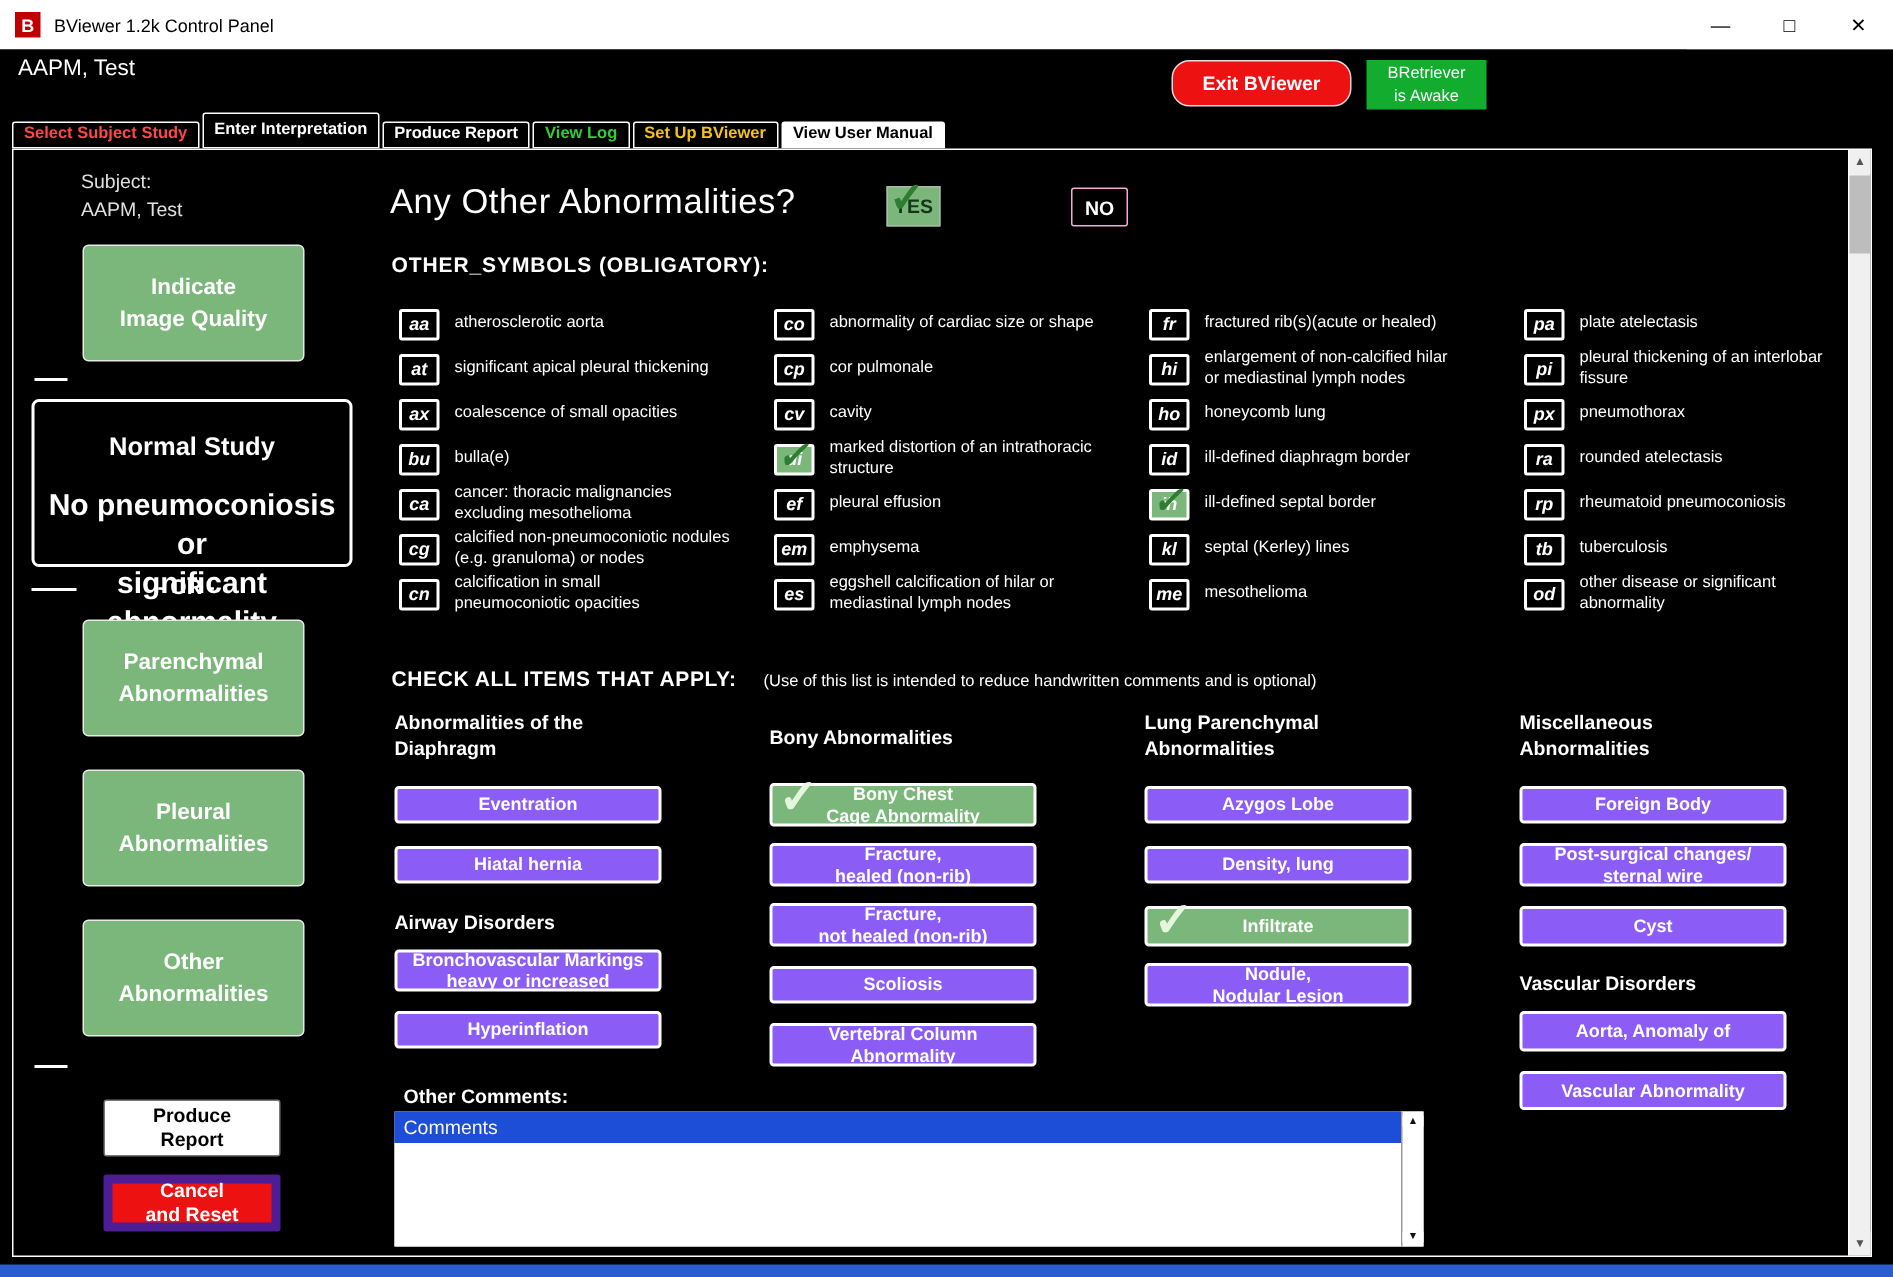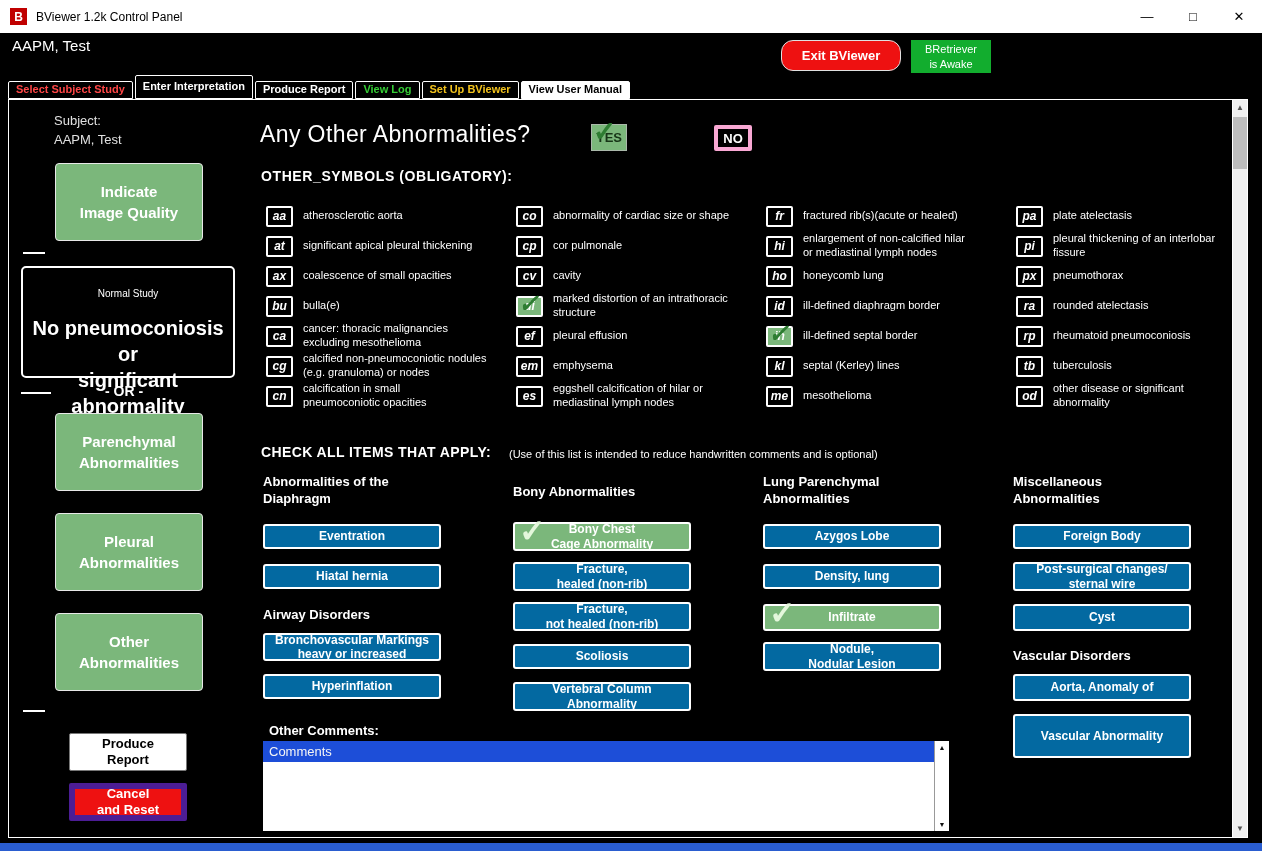--- a/index.html
+++ b/index.html
@@ -41,35 +41,35 @@
   
   .subject-label { position:absolute; left:45px; top:13px; color:#e0e0e0; font-size:13px; }
   .subject-value { position:absolute; left:45px; top:32px; color:#e0e0e0; font-size:13px; }
   .side-btn { position:absolute; display:flex; align-items:center; justify-content:center; text-align:center; white-space:pre-line; font-weight:bold; border-radius:4px; }
   .green-btn { background:#7bb77b; color:#fff; border:1px solid #e8e8e8; font-size:15px; line-height:1.4; width:148px; height:78px; }
   .b-indicate { left:46px; top:63px; }
   .b-parenchymal { left:46px; top:313px; }
   .b-pleural { left:46px; top:413px; }
   .b-other { left:46px; top:513px; }
   .normal-study { position:absolute; left:12px; top:166px; width:214px; height:112px; background:#000; border:2px solid #fff; border-radius:5px; color:#fff; display:flex; flex-direction:column; align-items:center; padding-top:20px; }
-  .normal-title { font-size:10px; font-weight:normal; }
+  .normal-title { font-size:17px; font-weight:bold; }
   .normal-sub { font-size:20px; font-weight:bold; margin-top:16px; line-height:1.3; white-space:pre-line; text-align:center; }
   .divider { position:absolute; background:#fff; height:2px; }
   .d1 { left:14px; top:152px; width:22px; }
   .d-or { left:12px; top:292px; width:30px; }
   .d2 { left:14px; top:610px; width:22px; }
   .or-text { position:absolute; left:96px; top:283px; color:#fff; font-weight:bold; font-size:14px; }
   .produce-btn { left:60px; top:633px; width:118px; height:38px; background:#fff; color:#000; font-size:13px; border:1px solid #777; border-radius:2px; line-height:1.25; }
   .cancel-btn { left:60px; top:683px; width:118px; height:38px; background:#ee1111; color:#fff; font-size:13px; border:6px solid #4c1d95; border-radius:2px; line-height:1.25; }
 
   
   .question { position:absolute; left:251px; top:21px; color:#fff; font-size:23px; letter-spacing:0.4px; }
   .yes-btn { position:absolute; left:582px; top:24px; width:36px; height:27px; background:#7bb77b; border:1px solid #aab8aa; color:#173517; font-weight:bold; font-size:13px; }
   .yes-check { position:absolute; left:1px; top:-10px; color:#2e7d32; font-size:28px; font-weight:bold; }
-  .no-btn { position:absolute; left:705px; top:25px; width:38px; height:26px; background:#000; border:4px solid #f9a8d4; color:#fff; font-weight:bold; font-size:13px; border-radius:2px; }
+  .no-btn { position:absolute; left:705px; top:25px; width:38px; height:26px; background:#000; border:1px solid #f9a8d4; color:#fff; font-weight:bold; font-size:13px; border-radius:2px; }
 
   
   .sym-heading { position:absolute; left:252px; top:68px; color:#fff; font-weight:bold; font-size:14px; letter-spacing:0.6px; }
   .sym-col { position:absolute; top:101px; width:242px; }
   .sym-col.c1 { left:257px; } .sym-col.c2 { left:507px; } .sym-col.c3 { left:757px; } .sym-col.c4 { left:1007px; }
   .sym-row { display:flex; align-items:center; height:30px; }
   .sym-box { width:27px; height:21px; flex:0 0 27px; background:#000; border:2px solid #fff; border-radius:2px; display:flex; align-items:center; justify-content:center; color:#fff; font-weight:bold; font-size:12px; position:relative; padding:0;font-style:italic; }
   .sym-box.checked { background:#7bb77b; }
   .sym-check { position:absolute; left:0; top:-9px; color:#2e7d32; font-size:25px; font-weight:bold; pointer-events:none; }
   .sym-label { margin-left:10px; color:#fff; font-size:11px; line-height:1.25; white-space:pre-line; text-align:left; }
@@ -77,21 +77,21 @@
   
   .check-heading { position:absolute; left:252px; top:344px; color:#fff; font-weight:bold; font-size:14px; letter-spacing:0.4px; }
   .check-note { position:absolute; left:500px; top:348px; color:#fff; font-size:11px; }
   .grp-heading { position:absolute; color:#fff; font-weight:bold; font-size:13px; line-height:1.3; white-space:pre-line; }
   .gh-diaphragm { left:254px; top:374px; }
   .gh-airway { left:254px; top:507px; }
   .gh-bony { left:504px; top:384px; }
   .gh-lung { left:754px; top:374px; }
   .gh-misc { left:1004px; top:374px; }
   .gh-vascular { left:1004px; top:548px; }
-  .chk-btn { position:absolute; width:178px; background:#0369a1; border:2px solid #fff; border-radius:3px; color:#fff; font-weight:bold; font-size:12px; display:flex; align-items:center; justify-content:center; text-align:center; white-space:pre-line; line-height:1.2; padding:0 4px; }
+  .chk-btn { position:absolute; width:178px; background:#8b5cf6; border:2px solid #fff; border-radius:3px; color:#fff; font-weight:bold; font-size:12px; display:flex; align-items:center; justify-content:center; text-align:center; white-space:pre-line; line-height:1.2; padding:0 4px; }
   .chk-btn.checked { background:#7bb77b; }
   .check-mark-lg { position:absolute; left:4px; top:-12px; color:#e4f7dc; font-size:32px; font-weight:bold; pointer-events:none; }
   .chk-label { position:relative; white-space:pre-line; }
 
   
   .comments-label { position:absolute; left:260px; top:623px; color:#fff; font-weight:bold; font-size:13px; }
   .comments-box { position:absolute; left:254px; top:641px; width:686px; height:90px; background:#fff; }
   .comments-header { position:absolute; left:0; top:0; right:15px; height:21px; background:#1d4ed8; color:#f5f5f5; font-size:13px; line-height:21px; padding-left:6px; text-align:left; border:none; }
   .comments-body { position:absolute; left:0; top:21px; right:15px; bottom:0; background:#fff; }
   .comments-scroll { position:absolute; right:0; top:0; width:15px; height:100%; background:#fff; border-left:1px solid #999; }
@@ -406,21 +406,21 @@
 
       <div class="grp-heading gh-misc">Miscellaneous
 Abnormalities</div>
       <button class="chk-btn" style="left:1004px;top:424px;height:25px">Foreign Body</button>
       <button class="chk-btn" style="left:1004px;top:462px;height:29px">Post-surgical changes/
 sternal wire</button>
       <button class="chk-btn" style="left:1004px;top:504px;height:27px">Cyst</button>
 
       <div class="grp-heading gh-vascular">Vascular Disorders</div>
       <button class="chk-btn" style="left:1004px;top:574px;height:27px">Aorta, Anomaly of</button>
-      <button class="chk-btn" style="left:1004px;top:614px;height:44px">Vascular Abnormality</button>
+      <button class="chk-btn" style="left:1004px;top:614px;height:26px">Vascular Abnormality</button>
 
       <div class="comments-label">Other Comments:</div>
       <div class="comments-box">
         <div class="comments-header">Comments</div>
         <div class="comments-body"></div>
         <div class="comments-scroll">
           <button class="cs-arrow up">▲</button>
           <button class="cs-arrow down">▼</button>
         </div>
       </div>

